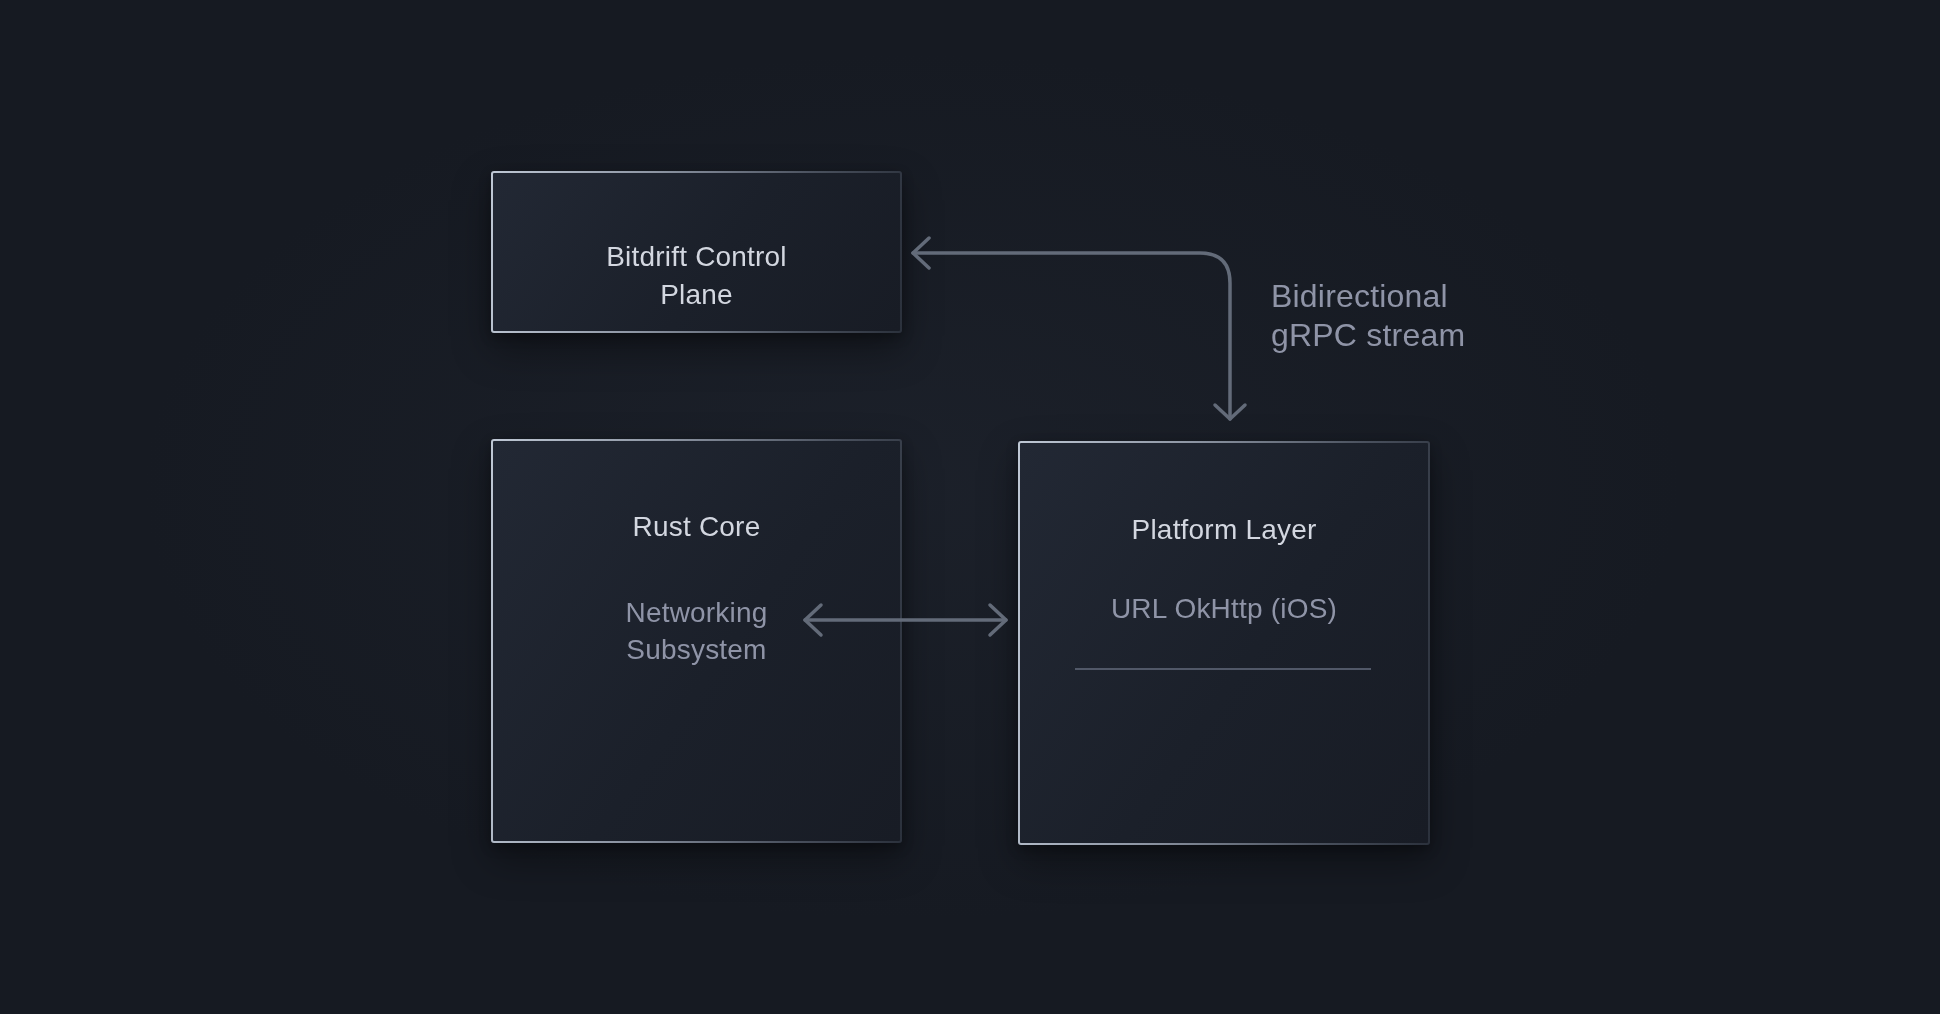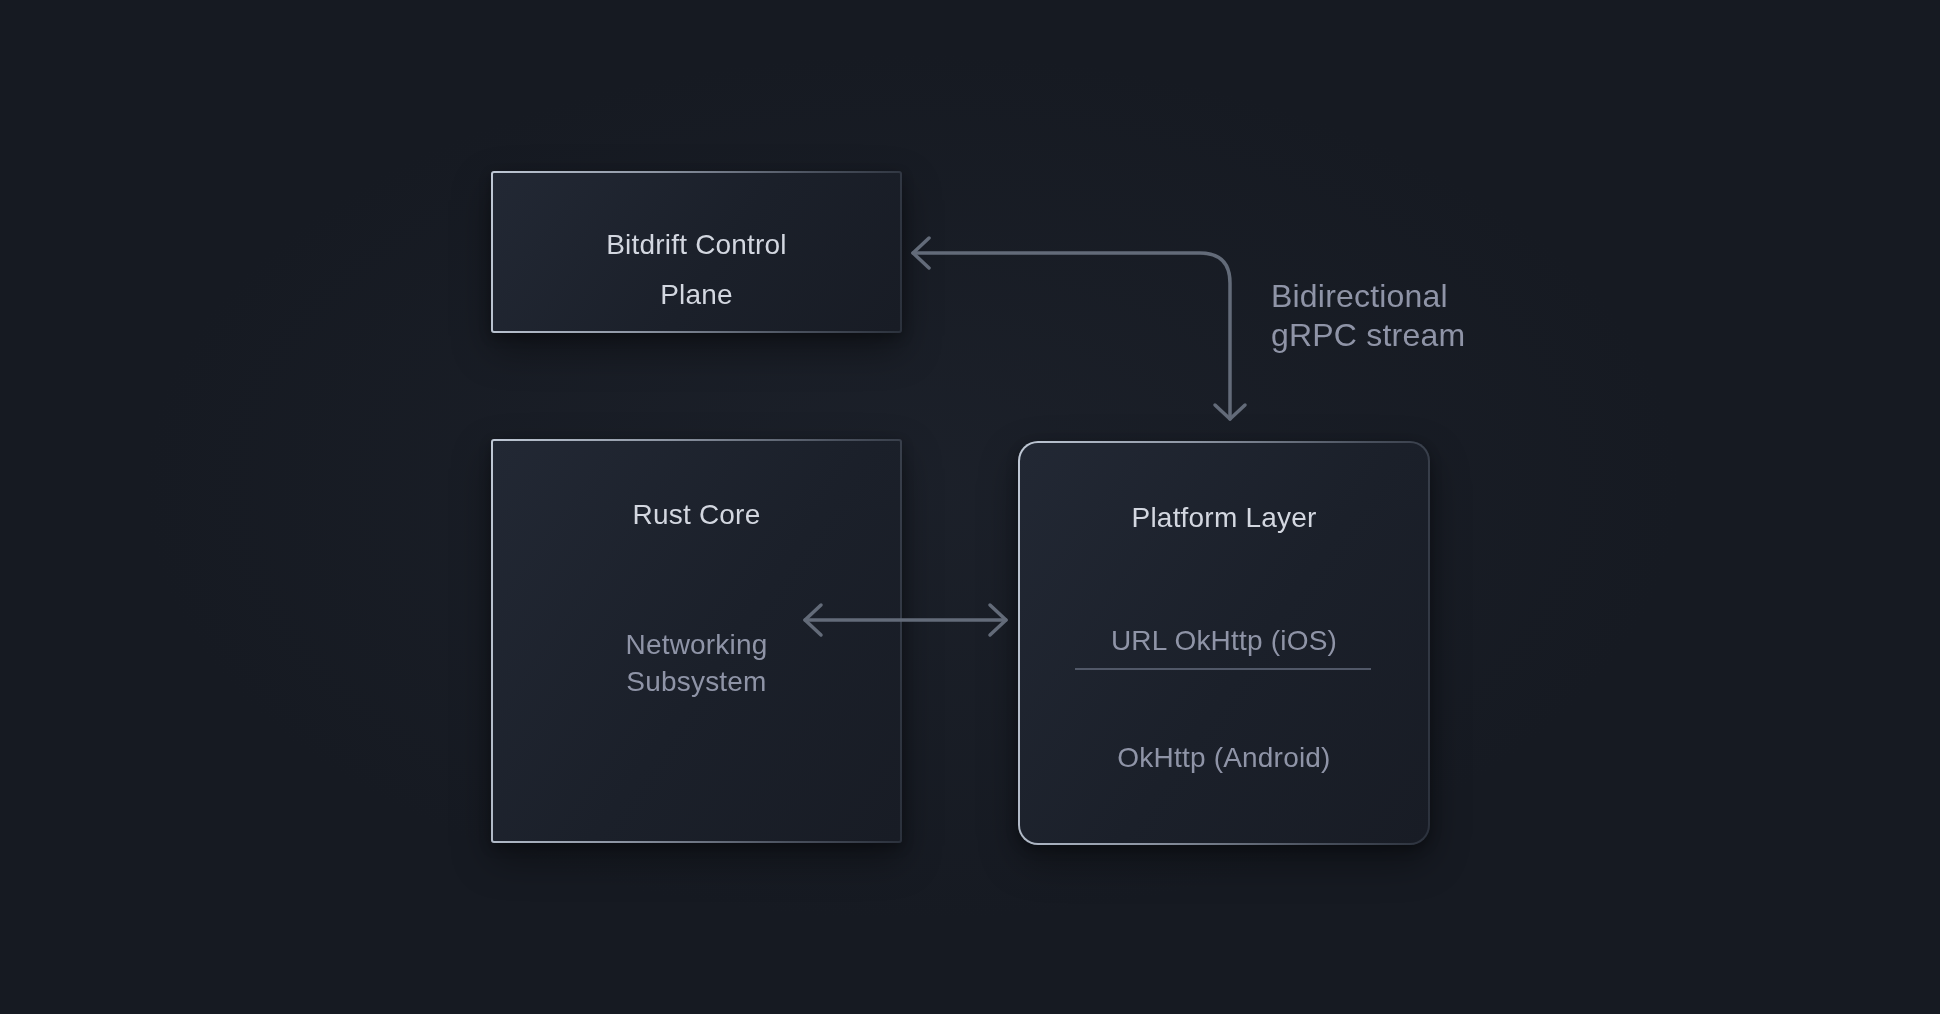--- a/index.html
+++ b/index.html
@@ -34,42 +34,42 @@
     position: absolute;
     border: 2.5px solid transparent;
     border-radius: 3px;
     background:
       linear-gradient(125deg, var(--node-fill-highlight) 0%, var(--node-fill) 55%, #181c25 100%) padding-box,
       linear-gradient(97deg, var(--border-light) 0%, var(--border-mid1) 38%, var(--border-mid2) 75%, var(--border-dark) 100%) border-box;
     box-shadow: 0 16px 38px rgba(0, 0, 0, 0.38), 0 4px 12px rgba(0, 0, 0, 0.28);
   }
   #box-control-plane { left: 491px; top: 171px; width: 411px; height: 162px; }
   #box-rust-core     { left: 491px; top: 439px; width: 411px; height: 404px; }
-  #box-platform      { left: 1018px; top: 441px; width: 412px; height: 404px; border-radius: 20px; }
+  #box-platform      { left: 1018px; top: 441px; width: 412px; height: 404px; }
 
   .node-title {
     position: absolute;
     left: 0; right: 0;
     text-align: center;
     font-size: 28px;
-    line-height: 50px;
+    line-height: 38px;
     font-weight: 400;
     color: var(--title-color);
     letter-spacing: 0.2px;
+    margin-top: 18px;
   }
   .node-sub {
     position: absolute;
     left: 0; right: 0;
     text-align: center;
     font-size: 28px;
     line-height: 37px;
     font-weight: 400;
     color: var(--muted-text-color);
     letter-spacing: 0.2px;
-    margin-top: 32px;
   }
   #box-control-plane .node-title { top: 47px; }
   #box-control-plane .node-title span { display: inline-block; max-width: 240px; }
 
   #box-rust-core .node-title { top: 49px; }
   #box-rust-core .node-sub   { top: 153px; }
   #box-rust-core .node-sub span { display: inline-block; max-width: 180px; }
 
   #box-platform .node-title { top: 50px; }
   #box-platform .sub-ios    { top: 147px; }
@@ -124,21 +124,20 @@
     <div class="node-title">Rust Core</div>
     <div class="node-sub">
       <span>Networking Subsystem</span>
     </div>
   </div>
 
   <div class="node" id="box-platform">
     <div class="node-title">Platform Layer</div>
     <div class="node-sub sub-ios">URL OkHttp (iOS)</div>
     <div class="divider"></div>
-    <div class="node-sub sub-android">OkHttp (Android)</div>
   </div>
 
   <svg class="arrows-layer" viewBox="0 0 1940 1014" xmlns="http://www.w3.org/2000/svg">
     <g class="arrow">
       <path d="M913 253 H1200 Q1230 253 1230 283 V419"></path>
       <path d="M929 238 L913 253 L929 268"></path>
       <path d="M1215 405 L1230 419 L1245 405"></path>
     </g>
     <g class="arrow">
       <path d="M805 620 H1006"></path>

